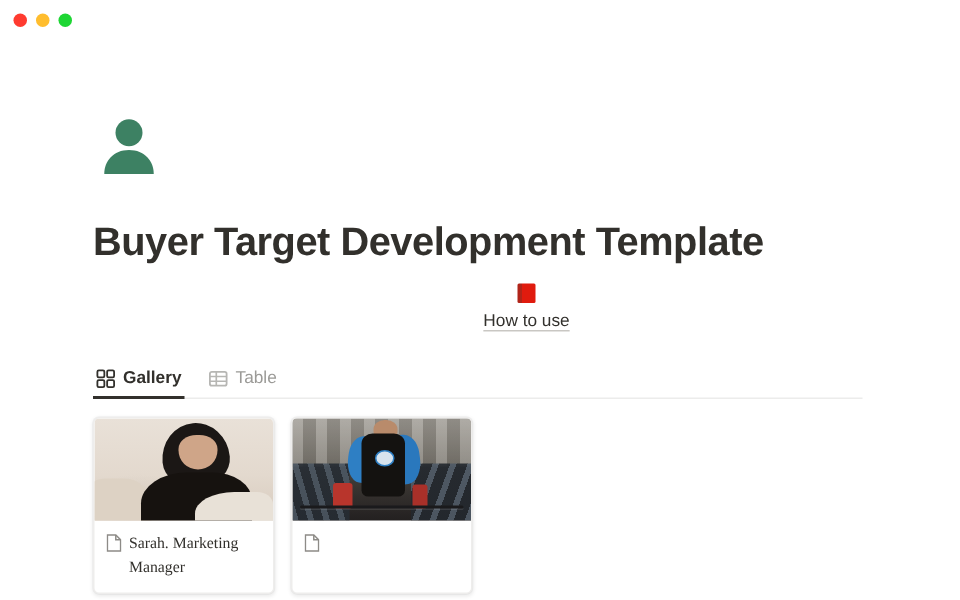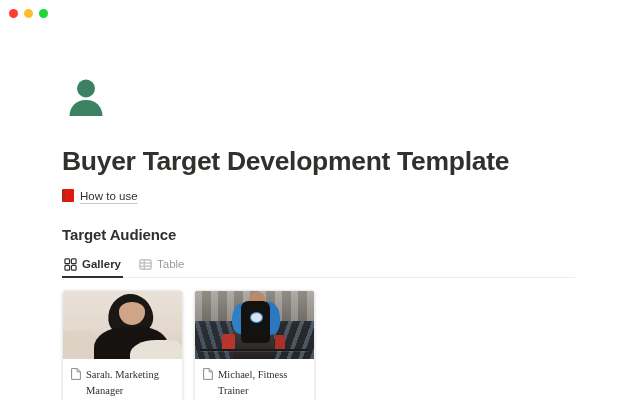--- a/index.html
+++ b/index.html
@@ -42,20 +42,21 @@
     letter-spacing: -0.3px;
     line-height: 1.15;
     margin-bottom: 13px;
   }
 
   .how-to-use-row {
     display: flex;
     align-items: center;
     gap: 6px;
     margin-bottom: 24px;
+    flex-direction: column;
   }
   .book-shape {
     width: 12px; height: 13px;
     position: relative;
     display: inline-block;
   }
   .book-shape::before {
     content: "";
     position: absolute; left: 0; top: 0;
     width: 3px; height: 13px;
@@ -275,21 +276,20 @@
     <path d="M24 26 C13.5 26 7.5 33.5 7.5 42 L40.5 42 C40.5 33.5 34.5 26 24 26 Z" fill="#3d8163"></path>
   </svg>
 
   <h1 class="page-title">Buyer Target Development Template</h1>
 
   <div class="how-to-use-row">
     <span class="book-shape"></span>
     <span class="how-to-use-label">How to use</span>
   </div>
 
-  <h2 class="section-title">Target Audience</h2>
 
   <div class="view-tabs">
 
     <div class="view-tab active">
       <svg class="tab-icon-svg" width="13" height="13" viewBox="0 0 14 14">
         <rect x="1" y="1" width="5" height="5" rx="1" fill="none" stroke="#32302c" stroke-width="1.3"></rect>
         <rect x="8" y="1" width="5" height="5" rx="1" fill="none" stroke="#32302c" stroke-width="1.3"></rect>
         <rect x="1" y="8" width="5" height="5" rx="1" fill="none" stroke="#32302c" stroke-width="1.3"></rect>
         <rect x="8" y="8" width="5" height="5" rx="1" fill="none" stroke="#32302c" stroke-width="1.3"></rect>
       </svg>
@@ -339,19 +339,18 @@
         <span class="head"></span>
         <span class="singlet"></span>
         <span class="logo"></span>
         <span class="bar"></span>
       </div>
       <div class="card-body">
         <svg class="doc-icon-svg" width="10" height="12" viewBox="0 0 10 12">
           <path d="M0.6 0.6 H6.2 L9.4 3.8 V11.4 H0.6 Z" fill="#ffffff" stroke="#8d8b87" stroke-width="1"></path>
           <path d="M6.2 0.6 V3.8 H9.4" fill="none" stroke="#8d8b87" stroke-width="1"></path>
         </svg>
-        <span class="card-title">Michael, Fitness Trainer</span>
       </div>
     </div>
 
   </div>
 
 </div>
 
 </body></html>

